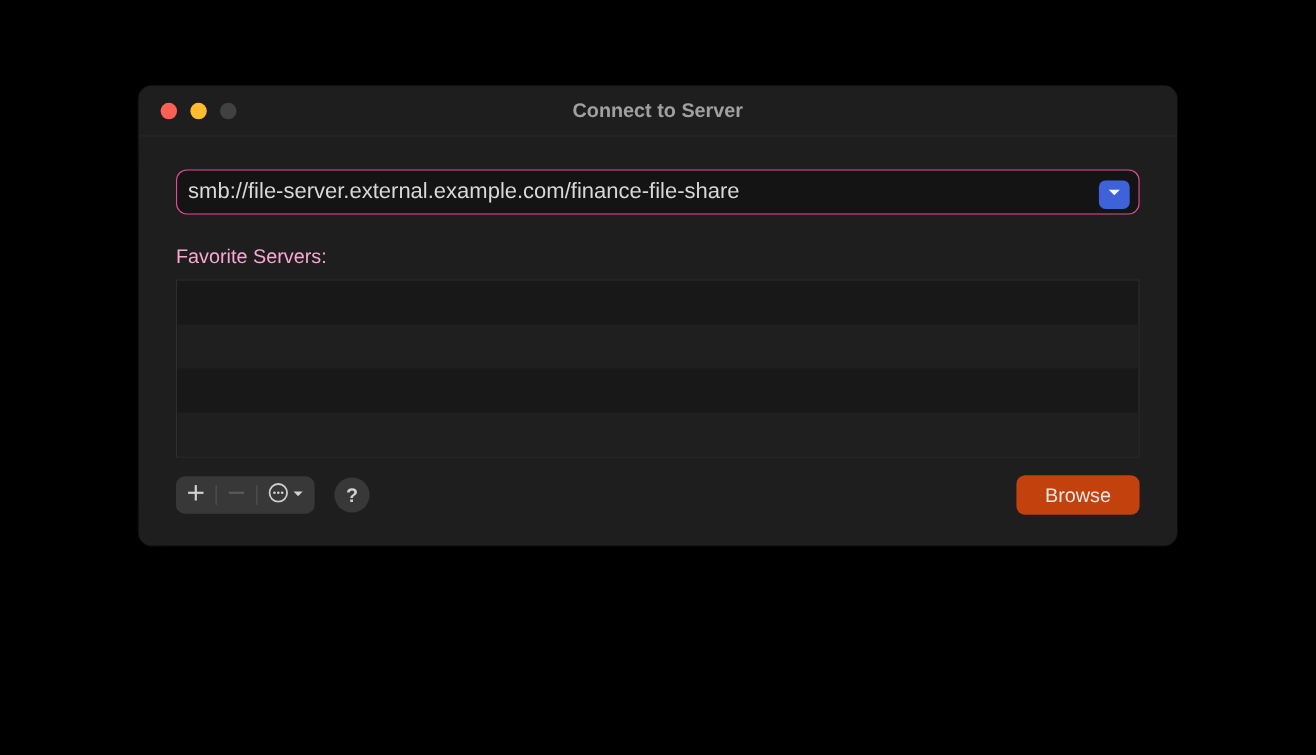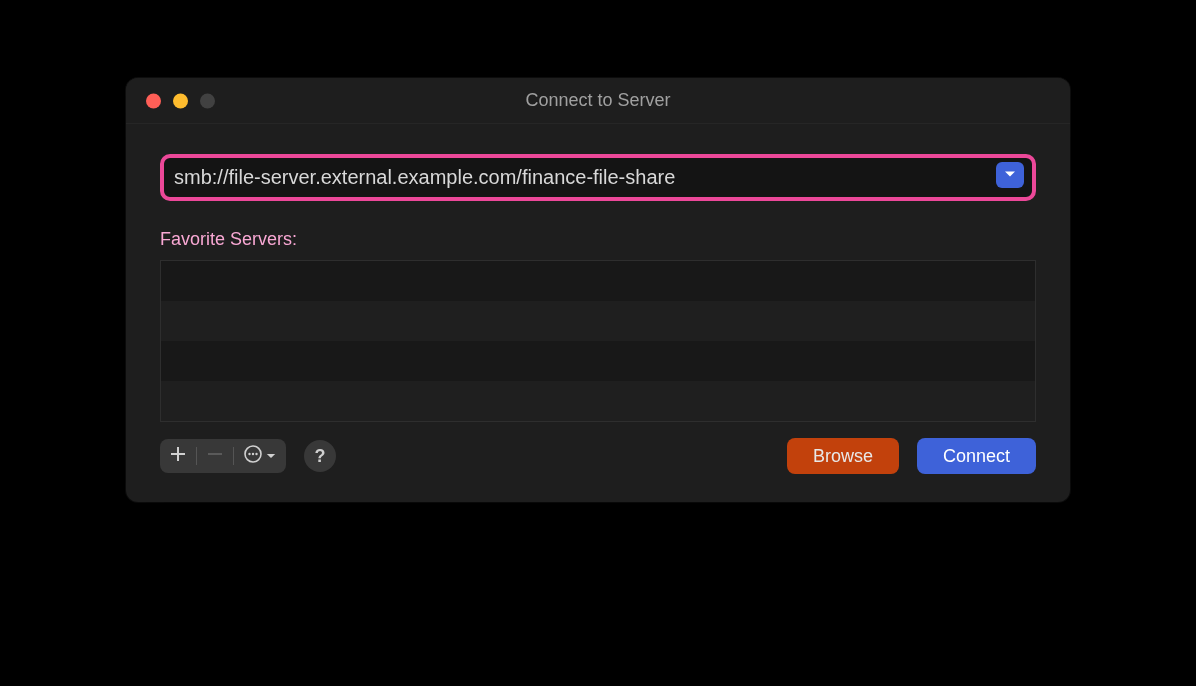--- a/index.html
+++ b/index.html
@@ -45,32 +45,32 @@
       height: 15px;
       border-radius: 50%;
     }
     .tl-close { background: #ff5f57; }
     .tl-min { background: #febc2e; }
     .tl-max { background: #414141; }
     .window-title {
       margin: 0 auto;
       color: #a0a0a0;
       font-size: 18px;
-      font-weight: 400;
+      font-weight: 700;
     }
     .content {
       padding: 30px 34px 28px 34px;
     }
     .address-wrap {
       position: relative;
-      border: 4px solid #ec4899;
+      border: 1px solid #ec4899;
       border-radius: 10px;
       background: #141414;
       display: flex;
-      align-items: flex-start;
+      align-items: flex-end;
       padding: 0 4px 0 0;
     }
     .address-input {
       flex: 1;
       background: transparent;
       border: none;
       outline: none;
       color: #d8d8d8;
       font-size: 20px;
       padding: 8px 10px;
@@ -258,17 +258,16 @@
         </div>
       </div>
 
       <div class="help-btn">
         <span>?</span>
       </div>
 
       <div class="spacer"></div>
 
       <button class="btn btn-secondary">Browse</button>
-      <button class="btn btn-primary">Connect</button>
     </div>
 
   </div>
 </div>
 
 </body></html>

